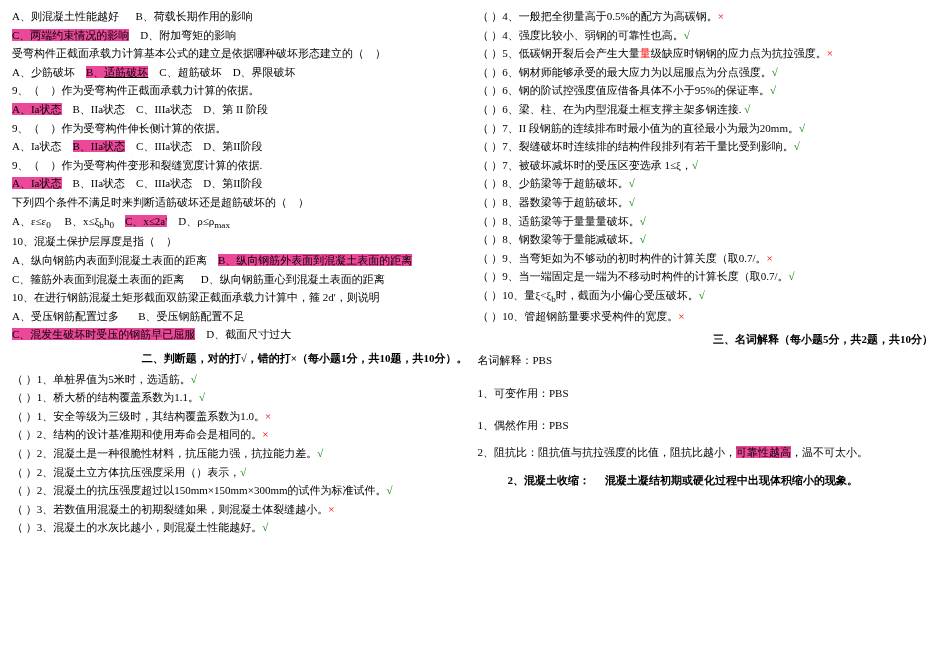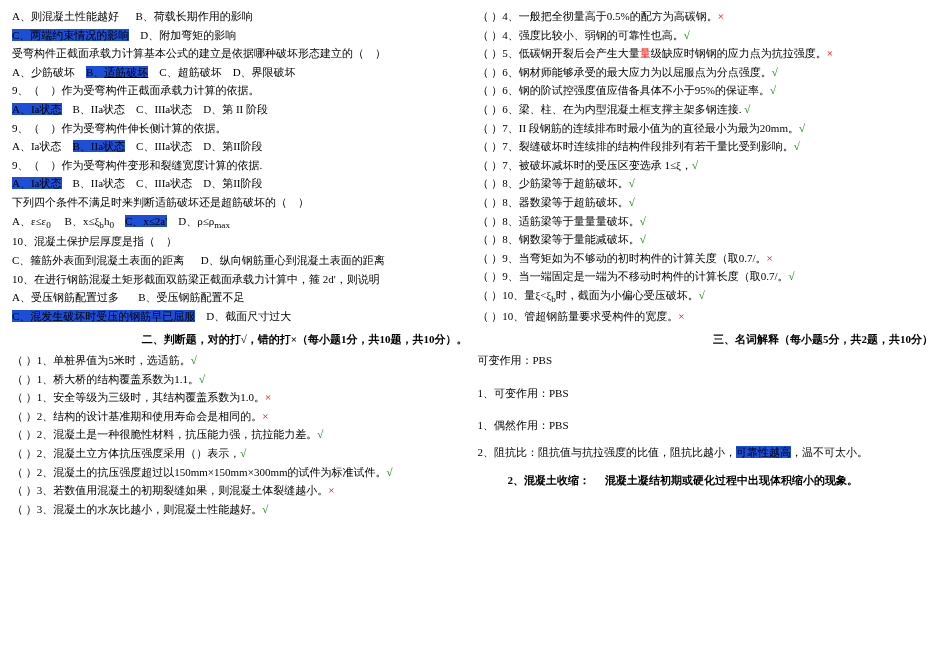--- a/index.html
+++ b/index.html
@@ -18,21 +18,21 @@
     }
     .left-col {
       flex: 1;
       max-width: 460px;
     }
     .right-col {
       flex: 1;
       max-width: 460px;
     }
     .highlight-yellow {
-      background-color: #1d4ed8;
+      background-color: #ec4899;
     }
     .text-line {
       line-height: 1.6;
       margin-bottom: 1px;
     }
     .section-title {
       font-weight: bold;
       margin: 6px 0 3px 0;
       line-height: 1.6;
       text-align: right;
@@ -129,20 +129,25 @@
       &nbsp;&nbsp;&nbsp;
       <span>B、x≤ξ<sub>b</sub>h<sub>0</sub></span>
       &nbsp;&nbsp;
       <span class="highlight-yellow">C、x≤2a'</span>
       &nbsp;&nbsp;
       <span>D、ρ≤ρ<sub>max</sub></span>
     </div>
 
     <div class="text-line">
       10、混凝土保护层厚度是指（&nbsp;&nbsp;&nbsp;&nbsp;）
+    </div>
+    <div class="text-line">
+      A、纵向钢筋内表面到混凝土表面的距离
+      &nbsp;&nbsp;
+      <span class="highlight-yellow">B、纵向钢筋外表面到混凝土表面的距离</span>
     </div>
     <div class="text-line">
       C、箍筋外表面到混凝土表面的距离
       &nbsp;&nbsp;&nbsp;&nbsp;
       D、纵向钢筋重心到混凝土表面的距离
     </div>
 
     <div class="text-line">
       10、在进行钢筋混凝土矩形截面双筋梁正截面承载力计算中，箍 2d'，则说明
     </div>
@@ -193,21 +198,21 @@
       <div class="text-line">（ ）9、当一端固定是一端为不移动时构件的计算长度（取0.7/。<span class="check-mark">√</span></div>
       <div class="text-line">（ ）10、量ξ&lt;ξ<sub>b</sub>时，截面为小偏心受压破坏。<span class="check-mark">√</span></div>
       <div class="text-line">（ ）10、管超钢筋量要求受构件的宽度。<span class="cross-mark">×</span></div>
     </div>
 
     <div class="section-title" style="">
       三、名词解释（每小题5分，共2题，共10分）
     </div>
 
     <div class="text-line">
-      可变作用：PBS
+      名词解释：PBS
     </div>
     <div style="height:14px;"></div>
     <div class="text-line">
       1、可变作用：PBS
     </div>
     <div style="height:14px;"></div>
     <div class="text-line">
       1、偶然作用：PBS
     </div>
     <div style="height:8px;"></div>

